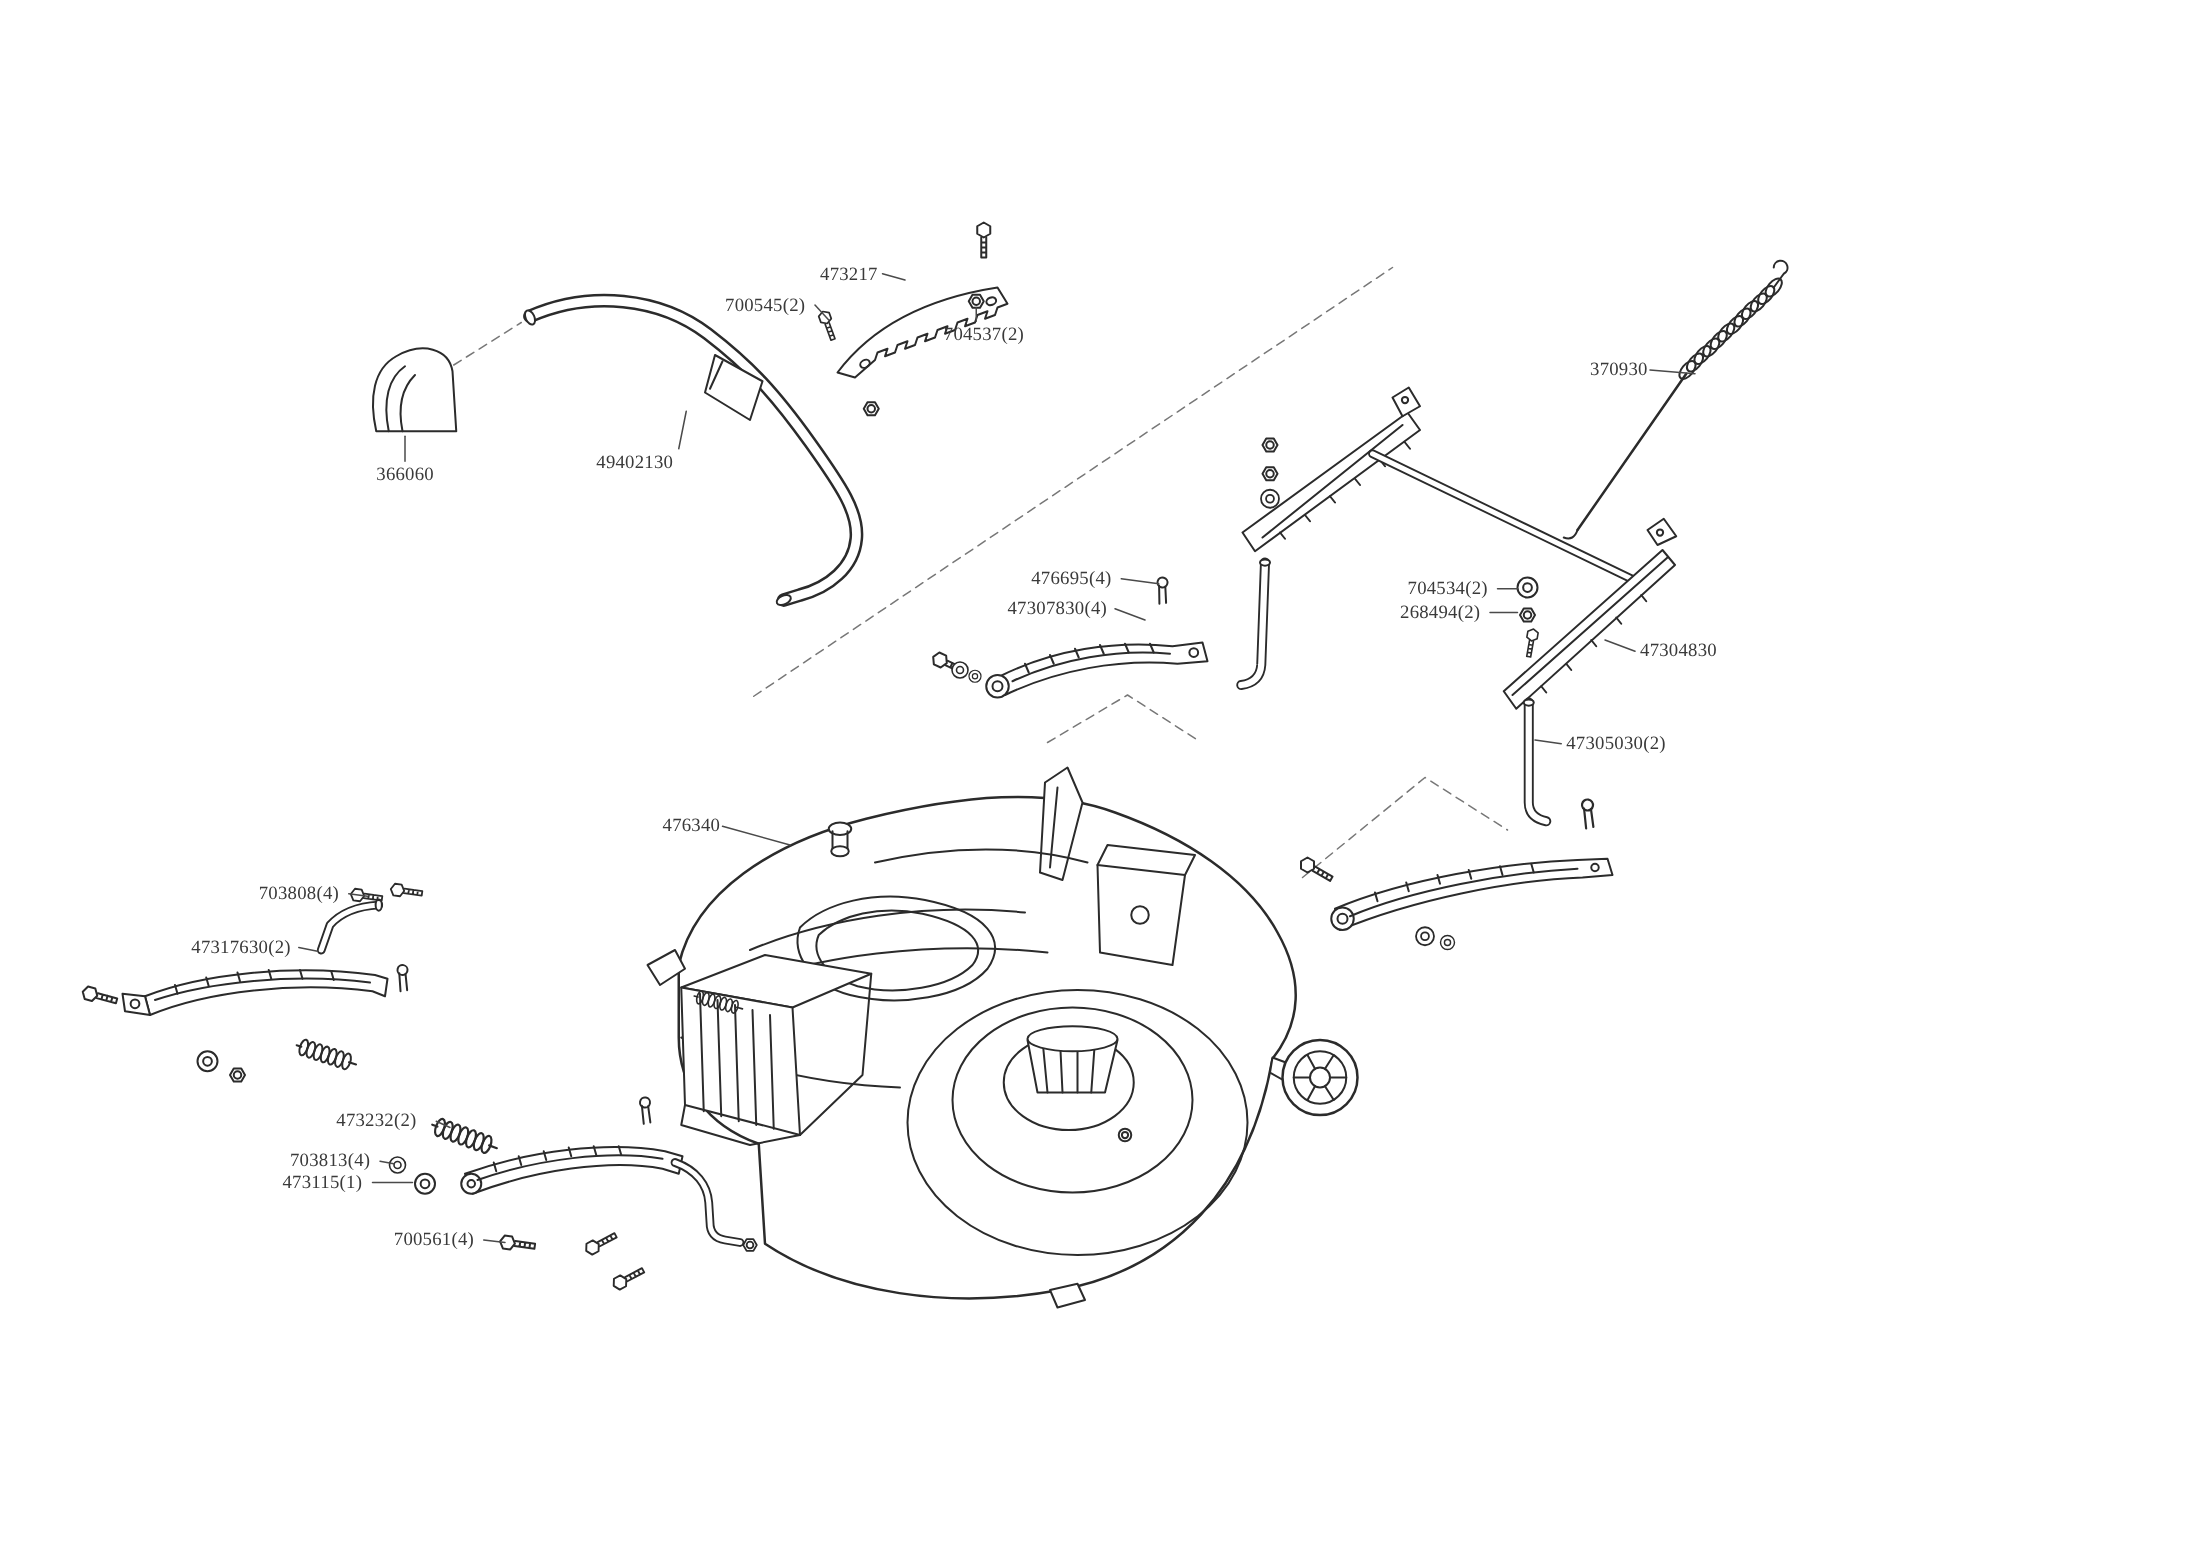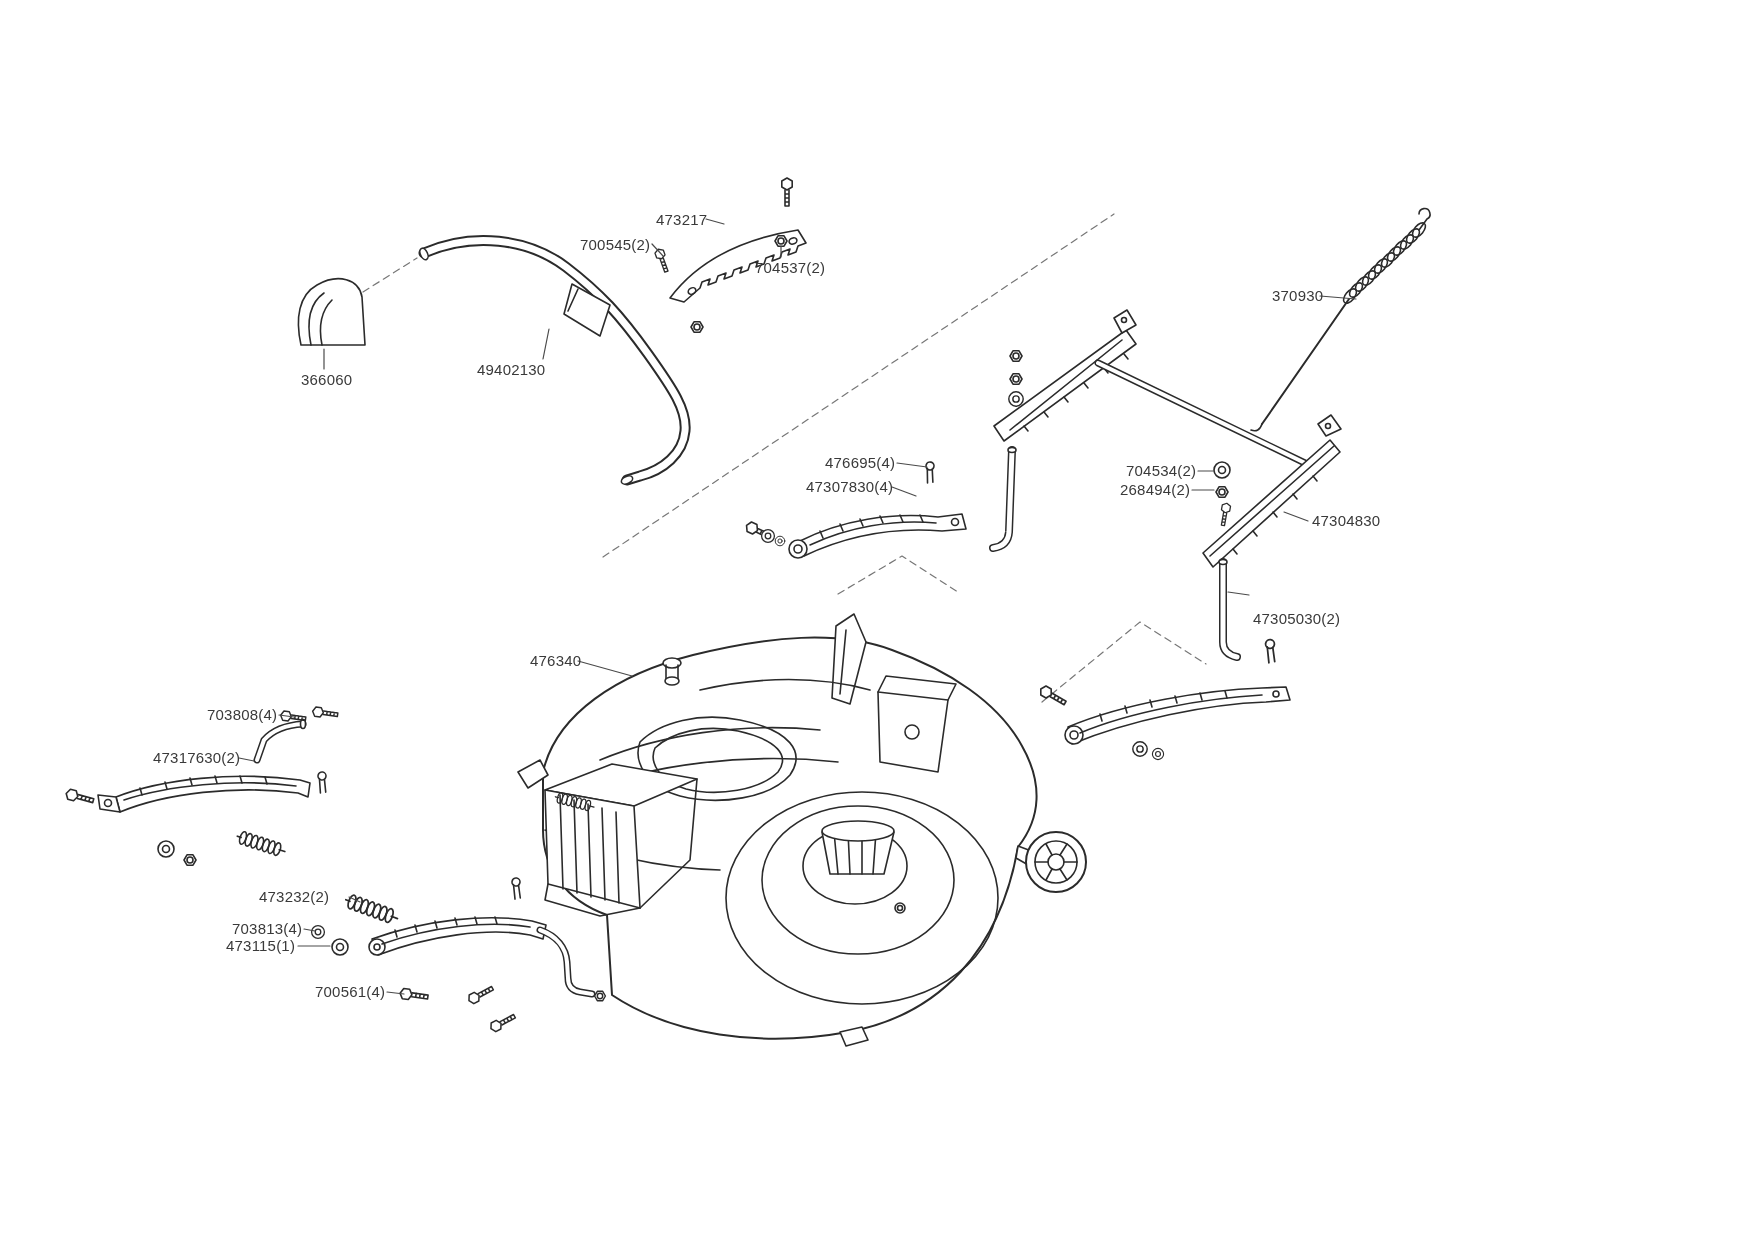--- a/index.html
+++ b/index.html
@@ -3,21 +3,21 @@
 <meta charset="utf-8">
 <style>
   html,body{margin:0;padding:0;background:#fff;}
   .stage{
     position:relative;width:1754px;height:1240px;background:#fff;
     font-family:"Liberation Sans",sans-serif;overflow:hidden;
   }
   .stage svg{position:absolute;left:0;top:0;}
   .part-label{
     position:absolute;font-size:15px;line-height:18px;color:#3a3a3a;
-    white-space:nowrap;letter-spacing:0.2px;
+    white-space:nowrap;letter-spacing:0.2px;font-family:Liberation Serif, serif;
   }
 </style>
 </head>
 <body>
 
 <div class="stage">
 
 <svg width="1754" height="1240" viewBox="0 0 1754 1240" stroke="#2b2b2b" stroke-width="1.6" fill="none" stroke-linecap="round" stroke-linejoin="round">
 
   <defs>
@@ -278,22 +278,22 @@
 <div class="part-label" style="left:580px;top:236px">700545(2)</div>
 <div class="part-label" style="left:755px;top:259px">704537(2)</div>
 <div class="part-label" style="left:1272px;top:287px">370930</div>
 <div class="part-label" style="left:301px;top:371px">366060</div>
 <div class="part-label" style="left:477px;top:361px">49402130</div>
 <div class="part-label" style="left:825px;top:454px">476695(4)</div>
 <div class="part-label" style="left:806px;top:478px">47307830(4)</div>
 <div class="part-label" style="left:1126px;top:462px">704534(2)</div>
 <div class="part-label" style="left:1120px;top:481px">268494(2)</div>
 <div class="part-label" style="left:1312px;top:512px">47304830</div>
-<div class="part-label" style="left:1253px;top:610px">47305030(2)</div>
+<div class="part-label" style="left:1253px;top:586px">47305030(2)</div>
 <div class="part-label" style="left:530px;top:652px">476340</div>
 <div class="part-label" style="left:207px;top:706px">703808(4)</div>
 <div class="part-label" style="left:153px;top:749px">47317630(2)</div>
-<div class="part-label" style="left:259px;top:888px">473232(2)</div>
+<div class="part-label" style="left:269px;top:888px">473232(2)</div>
 <div class="part-label" style="left:232px;top:920px">703813(4)</div>
 <div class="part-label" style="left:226px;top:937px">473115(1)</div>
 <div class="part-label" style="left:315px;top:983px">700561(4)</div>
 
 </div>
 
 </body></html>

